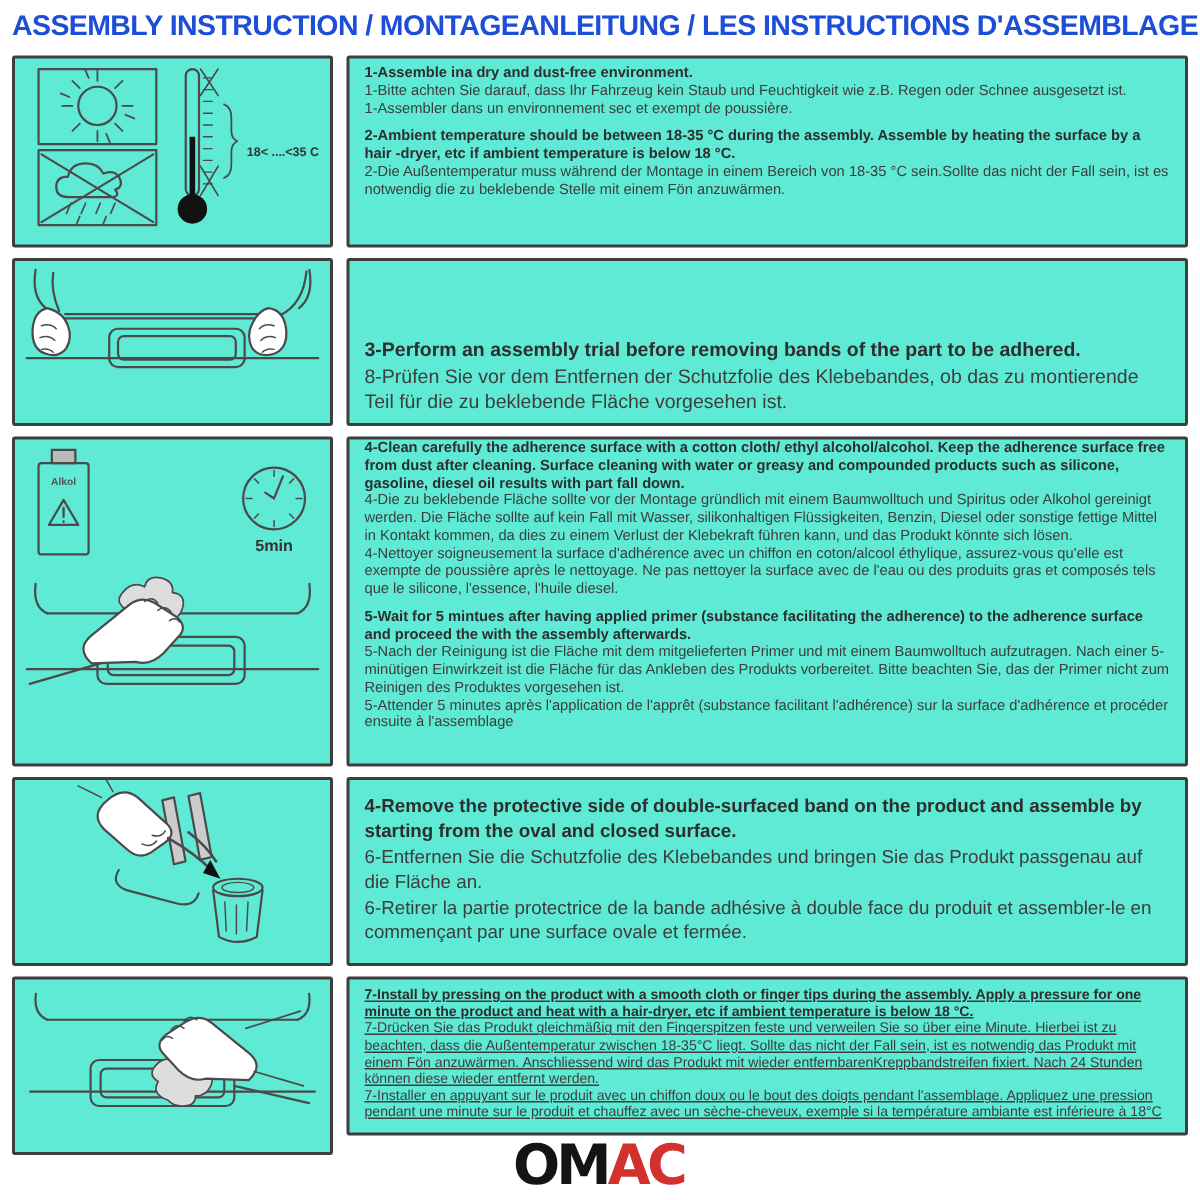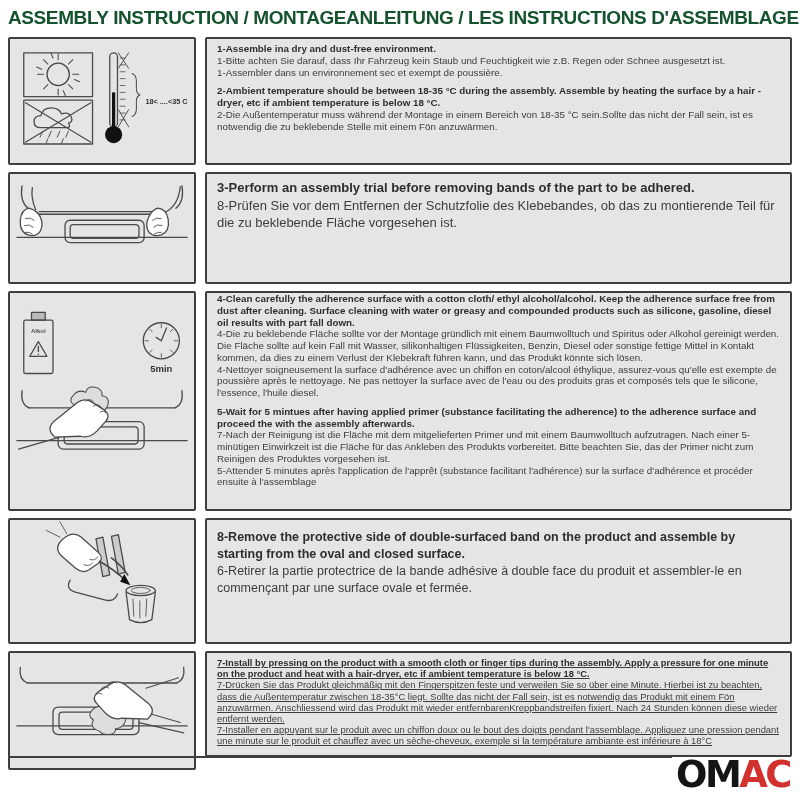--- a/index.html
+++ b/index.html
@@ -1,36 +1,36 @@
 <!DOCTYPE html>
 <html><head>
 <meta charset="utf-8">
 <style>
   html,body{margin:0;padding:0;background:#fff;}
   body{width:800px;height:800px;font-family:"Liberation Sans","DejaVu Sans",sans-serif;color:#3d3d3d;overflow:hidden;}
   .page{padding:5px 8px 0 8px;}
-  h1.title{margin:2px 0 8px 0;text-align:right;font-size:19px;font-weight:800;letter-spacing:-0.4px;color:#14532d;white-space:nowrap;}
+  h1.title{margin:2px 0 8px 0;text-align:right;font-size:19px;font-weight:800;letter-spacing:-0.4px;color:#1d4ed8;white-space:nowrap;}
   .row{display:flex;gap:9px;margin-bottom:7px;}
-  .cell{border:2px solid #3e3e3e;border-radius:2px;background:#e5e5e5;box-sizing:border-box;}
-  .img{width:188px;flex:none;display:flex;align-items:flex-end;justify-content:center;overflow:hidden;}
+  .cell{border:2px solid #3e3e3e;border-radius:2px;background:#5eead4;box-sizing:border-box;}
+  .img{width:214px;flex:none;display:flex;align-items:flex-end;justify-content:center;overflow:hidden;}
   .txt{flex:1;padding:5px 10px;box-sizing:border-box;overflow:hidden;}
   .txt p{margin:0;}
   .en{font-weight:bold;color:#2e2e2e;}
   .gap{margin-top:7px !important;}
   .r1{height:128px;}
   .r2{height:112px;}
   .r3{height:220px;}
   .r4{height:126px;}
   .r5{height:119px;}
   .r1 .txt{font-size:9.8px;line-height:1.2;padding-top:4px;}
-  .r2 .txt{font-size:13px;line-height:1.35;display:flex;flex-direction:column;justify-content:flex-start;}
+  .r2 .txt{font-size:13px;line-height:1.35;display:flex;flex-direction:column;justify-content:flex-end;}
   .r3 .txt{font-size:9.8px;line-height:1.2;padding-top:0;}
   .r4 .txt{font-size:12.5px;line-height:1.35;padding-top:9px;}
   .r5 .txt{font-size:9.4px;line-height:1.19;height:106px;align-self:flex-start;padding-top:4px;text-decoration:underline;}
-  .footer{display:flex;margin-top:-21px;position:relative;}
+  .footer{display:flex;align-items:center;margin-top:-21px;position:relative;flex-direction:column;}
   .rule{flex:1;border-top:2px solid #3e3e3e;margin-right:4px;}
   .logo{font-family:"DejaVu Sans","Liberation Sans",sans-serif;font-weight:800;font-size:37px;line-height:1;letter-spacing:-2.5px;white-space:nowrap;padding-right:2px;}
   .logo .om{color:#141414;}
   .logo .ac{color:#d2312e;}
   svg{display:block;}
   svg text{font-family:"Liberation Sans",sans-serif;}
 </style>
 </head>
 <body>
 
@@ -111,21 +111,21 @@
         <path fill="#ddd" stroke-width="1.2" d="M80 130 q-12 -6 -5 -15 q-8 -5 -1 -12 q6 -7 14 -3 q2 -8 11 -6 q9 2 8 10 q9 1 7 10 q-2 8 -10 9 q1 8 -8 9 q-9 1 -16 -2 z"></path>
         <path fill="#fff" d="M52 152 q-11 -10 0 -19 l26 -21 q8 -6 17 -1 l14 9 q9 7 2 14 l-10 11 q-9 9 -19 6 z"></path>
         <path stroke-width="1" d="M88 110 q5 -4 9 1 M97 116 q5 -4 9 1 M105 123 q4 -3 7 1"></path>
       </svg>
     </div>
     <div class="cell txt">
       <p class="en">4-Clean carefully the adherence surface with a cotton cloth/ ethyl alcohol/alcohol. Keep the adherence surface free from dust after cleaning. Surface cleaning with water or greasy and compounded products such as silicone, gasoline, diesel oil results with part fall down.</p>
       <p>4-Die zu beklebende Fläche sollte vor der Montage gründlich mit einem Baumwolltuch und Spiritus oder Alkohol gereinigt werden. Die Fläche sollte auf kein Fall mit Wasser, silikonhaltigen Flüssigkeiten, Benzin, Diesel oder sonstige fettige Mittel in Kontakt kommen, da dies zu einem Verlust der Klebekraft führen kann, und das Produkt könnte sich lösen.</p>
       <p>4-Nettoyer soigneusement la surface d'adhérence avec un chiffon en coton/alcool éthylique, assurez-vous qu'elle est exempte de poussière après le nettoyage. Ne pas nettoyer la surface avec de l'eau ou des produits gras et composés tels que le silicone, l'essence, l'huile diesel.</p>
       <p class="en gap">5-Wait for 5 mintues after having applied primer (substance facilitating the adherence) to the adherence surface and proceed the with the assembly afterwards.</p>
-      <p>7-Nach der Reinigung ist die Fläche mit dem mitgelieferten Primer und mit einem Baumwolltuch aufzutragen. Nach einer 5-minütigen Einwirkzeit ist die Fläche für das Ankleben des Produkts vorbereitet. Bitte beachten Sie, das der Primer nicht zum Reinigen des Produktes vorgesehen ist.</p>
+      <p>5-Nach der Reinigung ist die Fläche mit dem mitgelieferten Primer und mit einem Baumwolltuch aufzutragen. Nach einer 5-minütigen Einwirkzeit ist die Fläche für das Ankleben des Produkts vorbereitet. Bitte beachten Sie, das der Primer nicht zum Reinigen des Produktes vorgesehen ist.</p>
       <p>5-Attender 5 minutes après l'application de l'apprêt (substance facilitant l'adhérence) sur la surface d'adhérence et procéder ensuite à l'assemblage</p>
     </div>
   </div>
 
   <div class="row r4">
     <div class="cell img">
       <svg width="210" height="122" viewBox="0 0 214 126" stroke="#4a4a4a" stroke-width="1.5" fill="none" stroke-linecap="round" stroke-linejoin="round">
         <polygon points="100,14 108,12 116,56 108,58" fill="#ccc"></polygon>
         <polygon points="118,11 126,9 134,53 126,55" fill="#ccc"></polygon>
         <path fill="#fff" d="M62 14 q-12 10 -2 20 l16 14 q8 7 16 2 l10 -7 q8 -6 1 -13 l-20 -18 q-10 -8 -21 2 z"></path>
@@ -134,21 +134,22 @@
         <path d="M70 62 q-6 10 6 14 l34 9 q12 3 15 -7"></path>
         <path stroke-width="1.8" d="M104 40 q18 10 32 24 M118 36 q12 9 19 20"></path>
         <polygon points="140,68 128,64 133,55" fill="#111" stroke="none"></polygon>
         <ellipse cx="152" cy="74" rx="17" ry="6"></ellipse>
         <ellipse cx="152" cy="74" rx="11" ry="3.5" stroke-width="1"></ellipse>
         <path d="M135 76 l4 32 q13 7 26 0 l4 -32"></path>
         <path stroke-width="1" d="M143 84 l1 20 M151 86 v20 M159 84 l-1 20"></path>
       </svg>
     </div>
     <div class="cell txt">
-      <p class="en">8-Remove the protective side of double-surfaced band on the product and assemble by starting from the oval and closed surface.</p>
+      <p class="en">4-Remove the protective side of double-surfaced band on the product and assemble by starting from the oval and closed surface.</p>
+      <p>6-Entfernen Sie die Schutzfolie des Klebebandes und bringen Sie das Produkt passgenau auf die Fläche an.</p>
       <p>6-Retirer la partie protectrice de la bande adhésive à double face du produit et assembler-le en commençant par une surface ovale et fermée.</p>
     </div>
   </div>
 
   <div class="row r5">
     <div class="cell img">
       <svg width="210" height="115" viewBox="0 0 214 120" stroke="#4a4a4a" stroke-width="1.5" fill="none" stroke-linecap="round" stroke-linejoin="round">
         <path d="M12 10 q-2 14 8 18"></path>
         <path d="M202 10 q2 14 -8 18"></path>
         <path d="M20 28 h174"></path>

